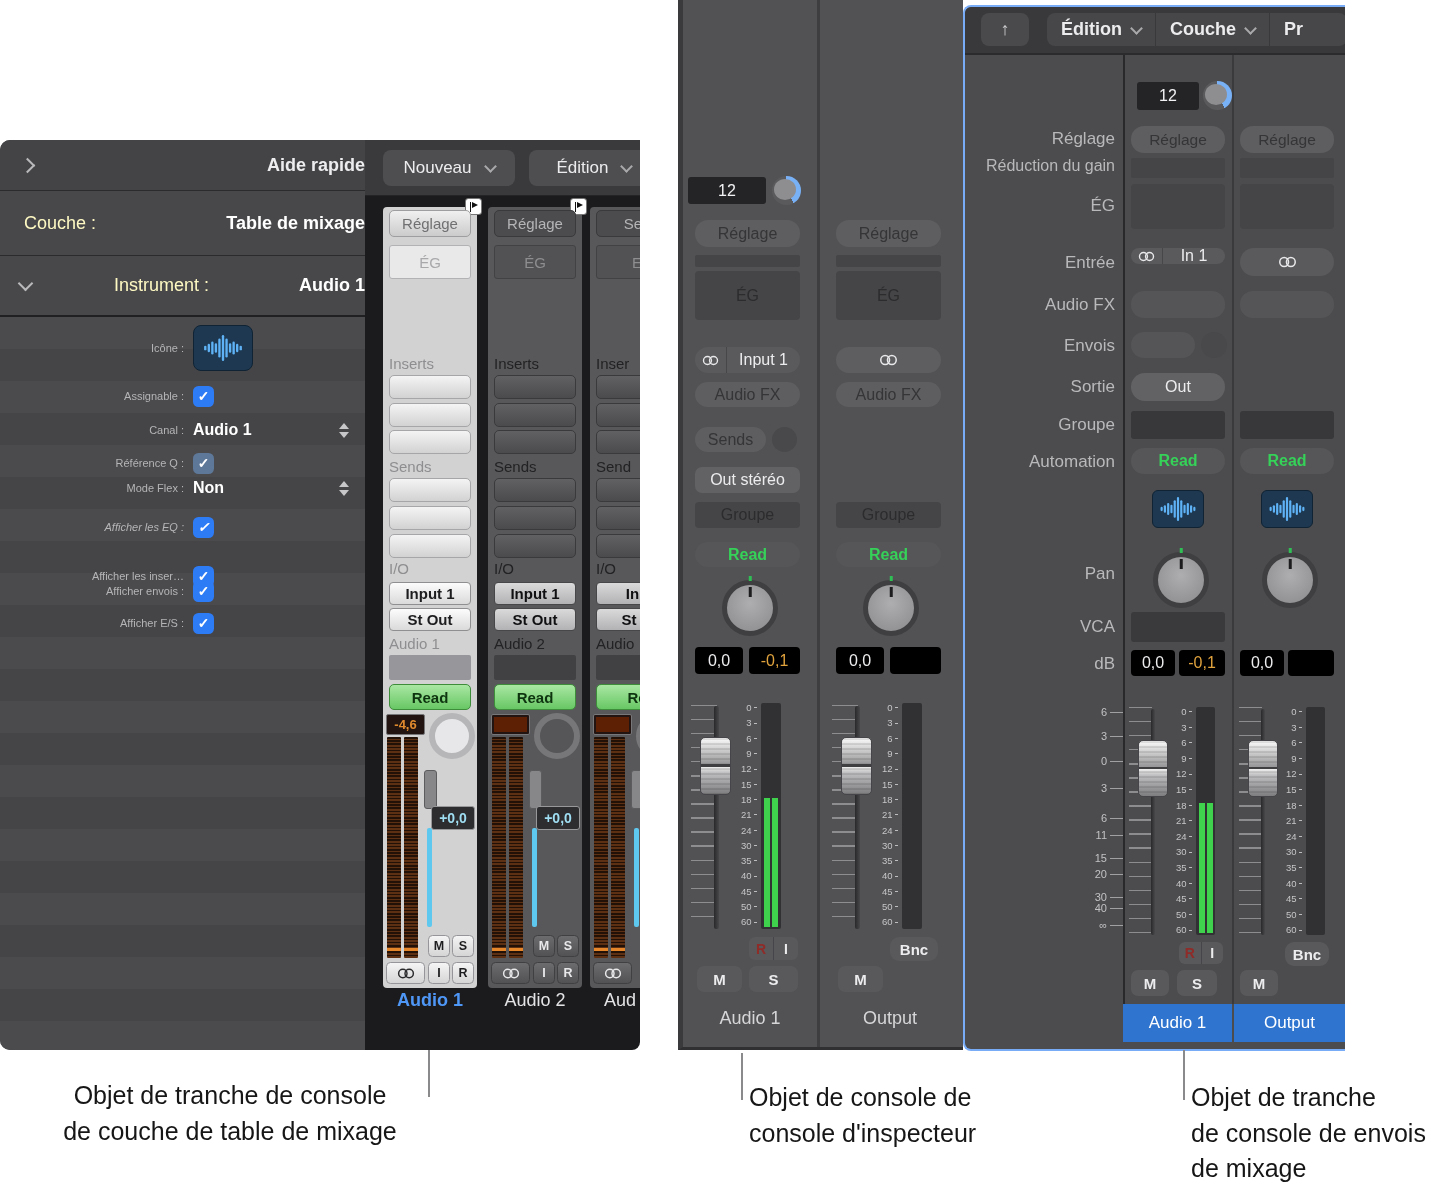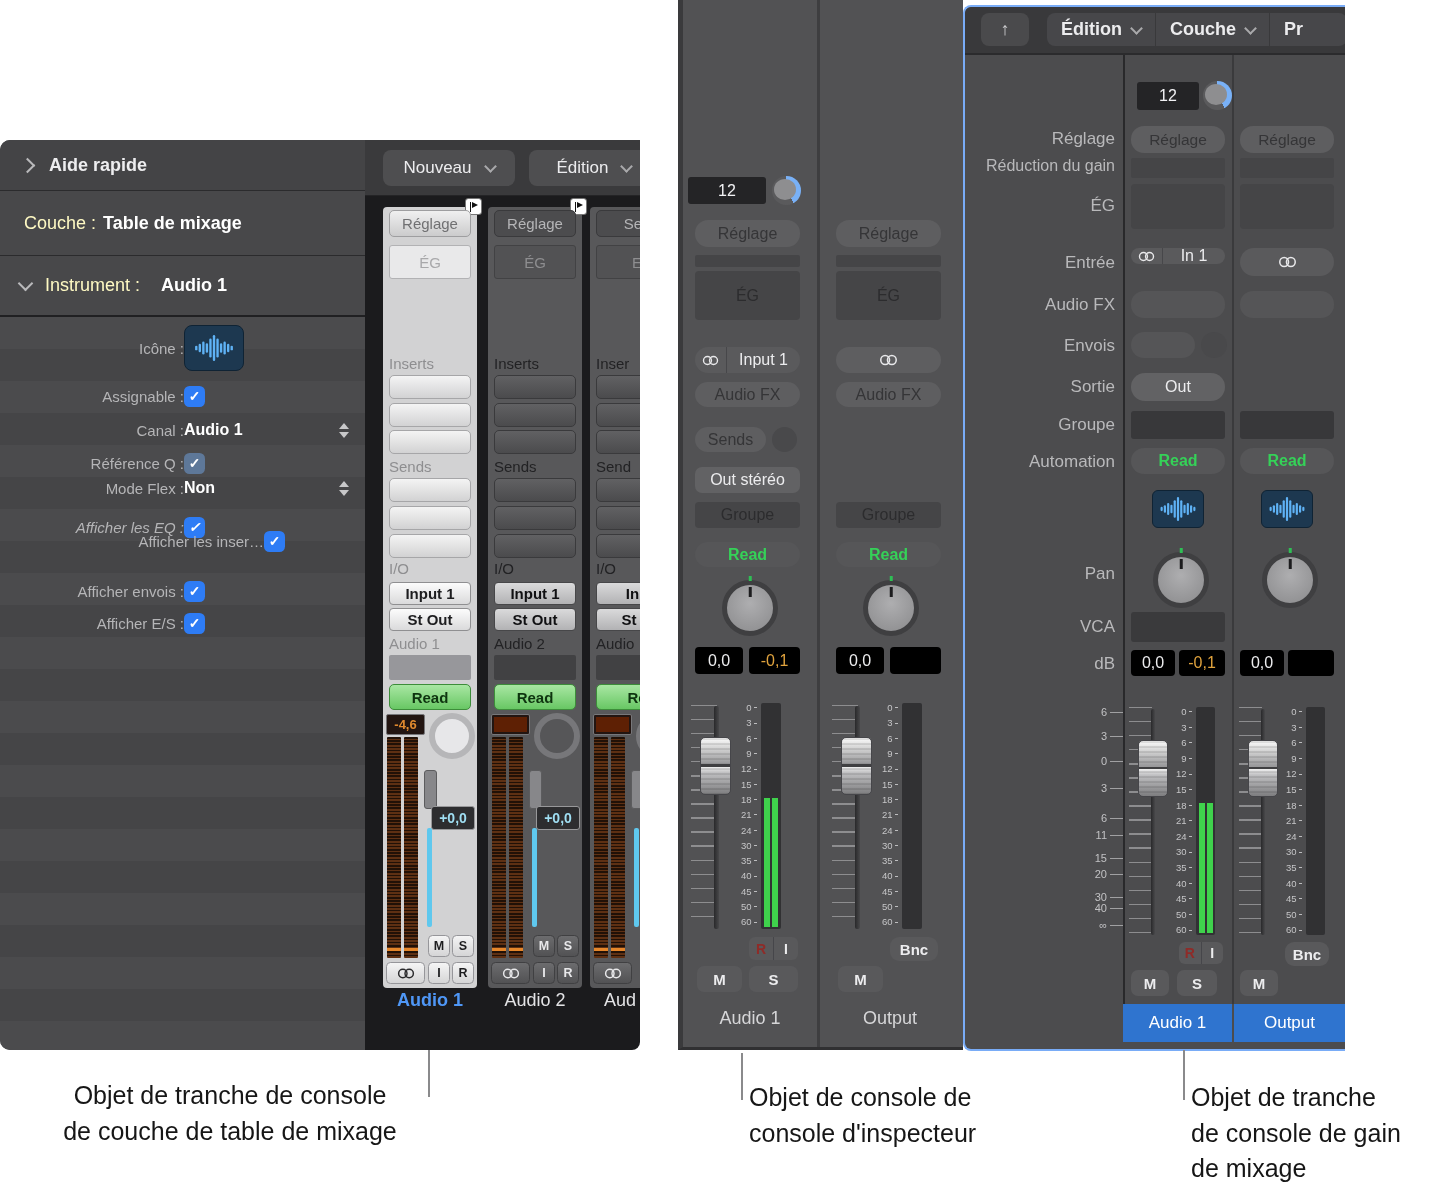--- a/index.html
+++ b/index.html
@@ -1,28 +1,28 @@
 <!DOCTYPE html>
 <html><head>
 <meta charset="utf-8">
 <style>
   html,body{margin:0;padding:0;background:#fff;font-family:"Liberation Sans",sans-serif;}
   .canvas{position:relative;width:1450px;height:1184px;background:#fff;overflow:hidden;}
   .c{position:absolute;}
   .fx{display:flex;align-items:center;justify-content:center;}
-  .fxl{display:flex;align-items:center;}
+  .fxl{display:flex;align-items:center;justify-content:space-between;}
 
   
   .insp{background:#48484a;border-radius:10px 0 0 10px;color:#d8d8da;}
   .ihdr{left:0;right:0;background:#444446;border-bottom:1px solid #2b2b2d;border-radius:10px 0 0 0;padding-left:22px;gap:16px;font-size:18px;font-weight:600;color:#ededef;}
   .irow{left:0;right:0;border-bottom:1px solid #2b2b2d;padding-left:24px;font-size:18px;}
   .ilab{color:#fef9c3;} .ival{color:#fff;font-weight:700;margin-left:7px;}
   .iprops{left:0;right:0;bottom:0;background:repeating-linear-gradient(180deg,#4b4b4d 0 32px,#454547 32px 64px);border-radius:0 0 0 10px;}
   .prow{left:0;right:0;display:flex;align-items:center;}
-  .plab{width:184px;text-align:right;color:#b5b5b7;font-size:15px;flex:none;white-space:nowrap;}
+  .plab{width:184px;text-align:right;color:#b5b5b7;font-size:11px;flex:none;padding-right:9px;white-space:nowrap;}
   .pval{color:#fff;font-weight:700;font-size:16px;}
   .cb{width:21px;height:21px;border-radius:5.5px;background:#2e7cf5;color:#fff;font-size:14px;font-weight:700;display:flex;align-items:center;justify-content:center;line-height:1;}
   .cb.mut{background:#5e7899;}
   .stp{display:flex;flex-direction:column;gap:3px;align-items:center;margin-left:auto;margin-right:16px;}
   .stp i{width:0;height:0;border-left:5px solid transparent;border-right:5px solid transparent;}
   .stp .up{border-bottom:6px solid #c7c7c9;} .stp .dn{border-top:6px solid #c7c7c9;}
   .chv{display:inline-block;width:9px;height:9px;border-right:2.4px solid #b9b9bb;border-bottom:2.4px solid #b9b9bb;}
   .chv.r{transform:rotate(-45deg);} .chv.d{transform:rotate(45deg);margin-top:-4px;}
   .mchv{display:inline-block;width:7px;height:7px;border-right:2px solid #a9a9ab;border-bottom:2px solid #a9a9ab;transform:rotate(45deg);margin-left:10px;margin-top:-3px;}
   .iconbtn{background:#1d3850;border:1px solid #0f2334;border-radius:8px;}
@@ -186,21 +186,21 @@
           <span class="pval">Non</span>
           <span class="stp">
               <i class="up"></i>
               <i class="dn"></i>
             </span>
         </div>
         <div class="prow c" style="top:197px;height:26px;font-style:italic;">
           <span class="plab">Afficher les EQ :</span>
           <span class="cb">✓</span>
         </div>
-        <div class="prow c" style="top:211px;height:26px;justify-content:center;">
+        <div class="prow c" style="top:246px;height:26px;">
           <span class="plab">Afficher les inser…</span>
           <span class="cb">✓</span>
         </div>
         <div class="prow c" style="top:261px;height:26px;">
           <span class="plab">Afficher envois :</span>
           <span class="cb">✓</span>
         </div>
         <div class="prow c" style="top:293px;height:26px;">
           <span class="plab">Afficher E/S :</span>
           <span class="cb">✓</span>
@@ -629,17 +629,17 @@
 
   <div class="leader" style="left:741px;top:1053px;height:47px;"></div>
   <div class="cap" style="left:749px;top:1080px;width:330px;">
     <div>Objet de console de</div>
     <div>console d'inspecteur</div>
   </div>
 
   <div class="leader" style="left:1183px;top:1050px;height:50px;"></div>
   <div class="cap" style="left:1191px;top:1080px;width:260px;">
     <div>Objet de tranche</div>
-    <div>de console de gain</div>
+    <div>de console de envois</div>
     <div>de mixage</div>
   </div>
 
 </div>
 
 </body></html>

